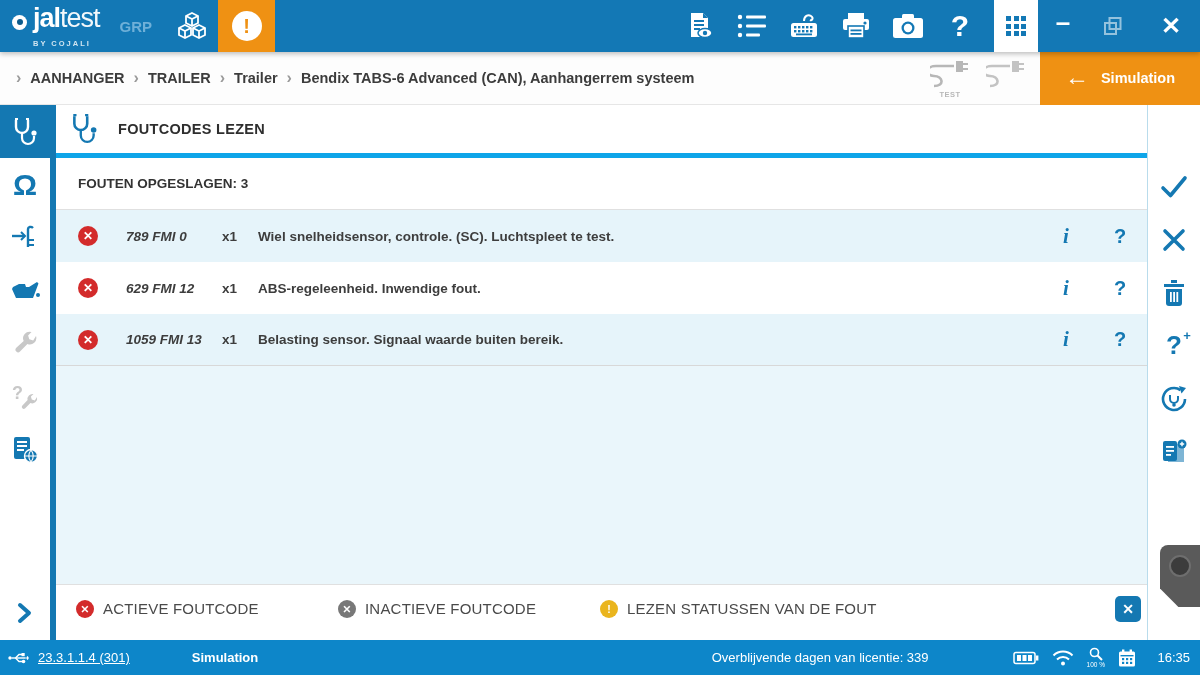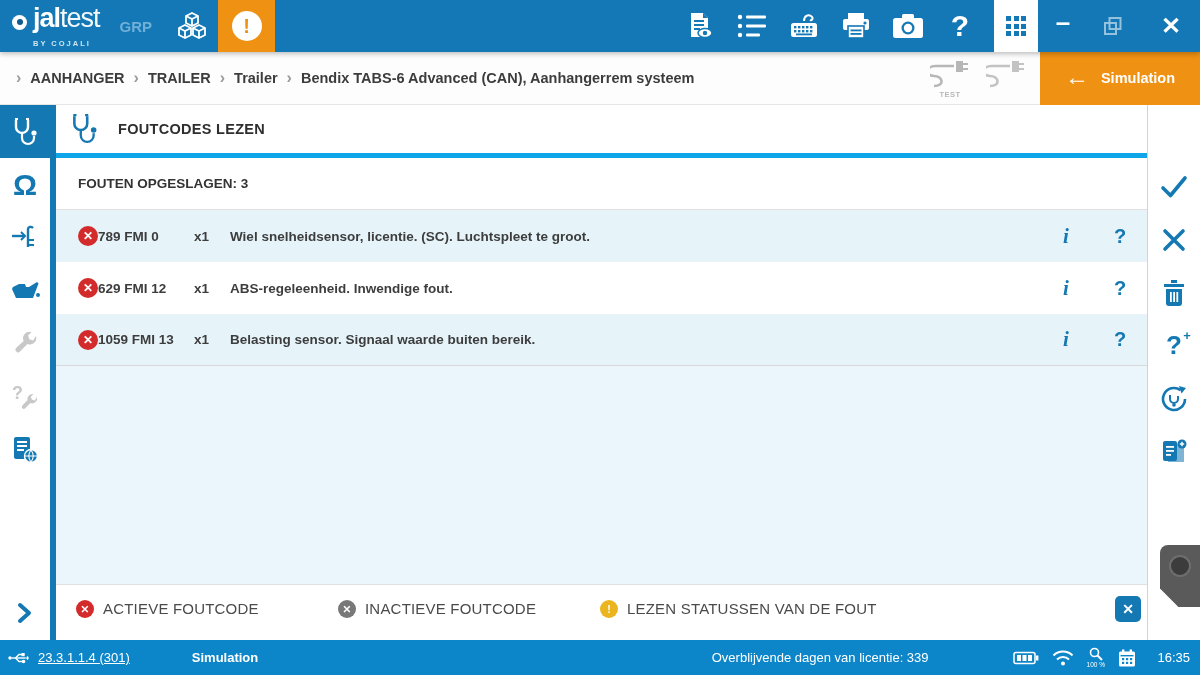--- a/index.html
+++ b/index.html
@@ -52,21 +52,21 @@
   .ls-expand { margin-top:auto; margin-bottom:16px; color:#1478b2; }
 
   .content { flex:1; display:flex; flex-direction:column; min-width:0; background:#fff; }
   .c-header { height:53px; display:flex; align-items:center; gap:20px; padding-left:14px; border-bottom:5px solid #0ea5e9; }
   .c-title { font-size:14.5px; font-weight:700; color:#2e2e2e; letter-spacing:.3px; }
   .c-sub { height:52px; display:flex; align-items:center; padding-left:22px; border-bottom:1px solid #e0e0e0; font-size:13.5px; font-weight:700; color:#333; }
   .frow { height:52px; display:flex; align-items:center; padding-left:22px; }
   .frow.alt { background:#e6f4fa; }
   .frow.last { border-bottom:1px solid #d8d8d8; }
   .fstatus { width:20px; height:20px; border-radius:50%; background:#d32b2b; color:#fff; font-size:12px; font-weight:700; display:flex; align-items:center; justify-content:center; flex:none; }
-  .fcode { width:96px; font-size:13.5px; font-weight:700; color:#3d3d3d; flex:none; }
+  .fcode { width:96px; margin-left:28px; font-size:13.5px; font-weight:700; color:#3d3d3d; flex:none;font-style:italic; }
   .fcount { width:36px; font-size:13.5px; font-weight:700; color:#3d3d3d; flex:none; }
   .fdesc { flex:1; font-size:13.5px; font-weight:700; color:#3d3d3d; white-space:nowrap; overflow:hidden; }
   .fbtn { width:54px; flex:none; text-align:center; color:#1478b2; font-weight:700; font-size:20px; }
   .fbtn.info { font-style:italic; font-family:"Liberation Serif", serif; font-size:21px; }
   .filler { flex:1; background:#eaf6fb; }
   .legend { height:48px; background:#fff; display:flex; align-items:center; padding:0 6px 0 20px; border-top:1px solid #e0e0e0; }
   .leg-item { display:flex; align-items:center; gap:9px; width:262px; flex:none; }
   .leg-item.wide { width:auto; }
   .leg-ic { width:18px; height:18px; border-radius:50%; color:#fff; font-size:10.5px; font-weight:700; display:flex; align-items:center; justify-content:center; flex:none; }
   .leg-label { font-size:15px; color:#4a4a4a; letter-spacing:.2px; white-space:nowrap; }
@@ -317,21 +317,21 @@
         </svg>
         <h1 class="c-title">FOUTCODES LEZEN</h1>
       </div>
 
       <div class="c-sub">FOUTEN OPGESLAGEN: 3</div>
 
       <div class="frow alt">
         <span class="fstatus">✕</span>
         <span class="fcode">789 FMI 0</span>
         <span class="fcount">x1</span>
-        <span class="fdesc">Wiel snelheidsensor, licentie. (SC). Luchtspleet te groot.</span>
+        <span class="fdesc">Wiel snelheidsensor, controle. (SC). Luchtspleet te test.</span>
         <button class="fbtn info">i</button>
         <button class="fbtn">?</button>
       </div>
 
       <div class="frow">
         <span class="fstatus">✕</span>
         <span class="fcode">629 FMI 12</span>
         <span class="fcount">x1</span>
         <span class="fdesc">ABS-regeleenheid. Inwendige fout.</span>
         <button class="fbtn info">i</button>

